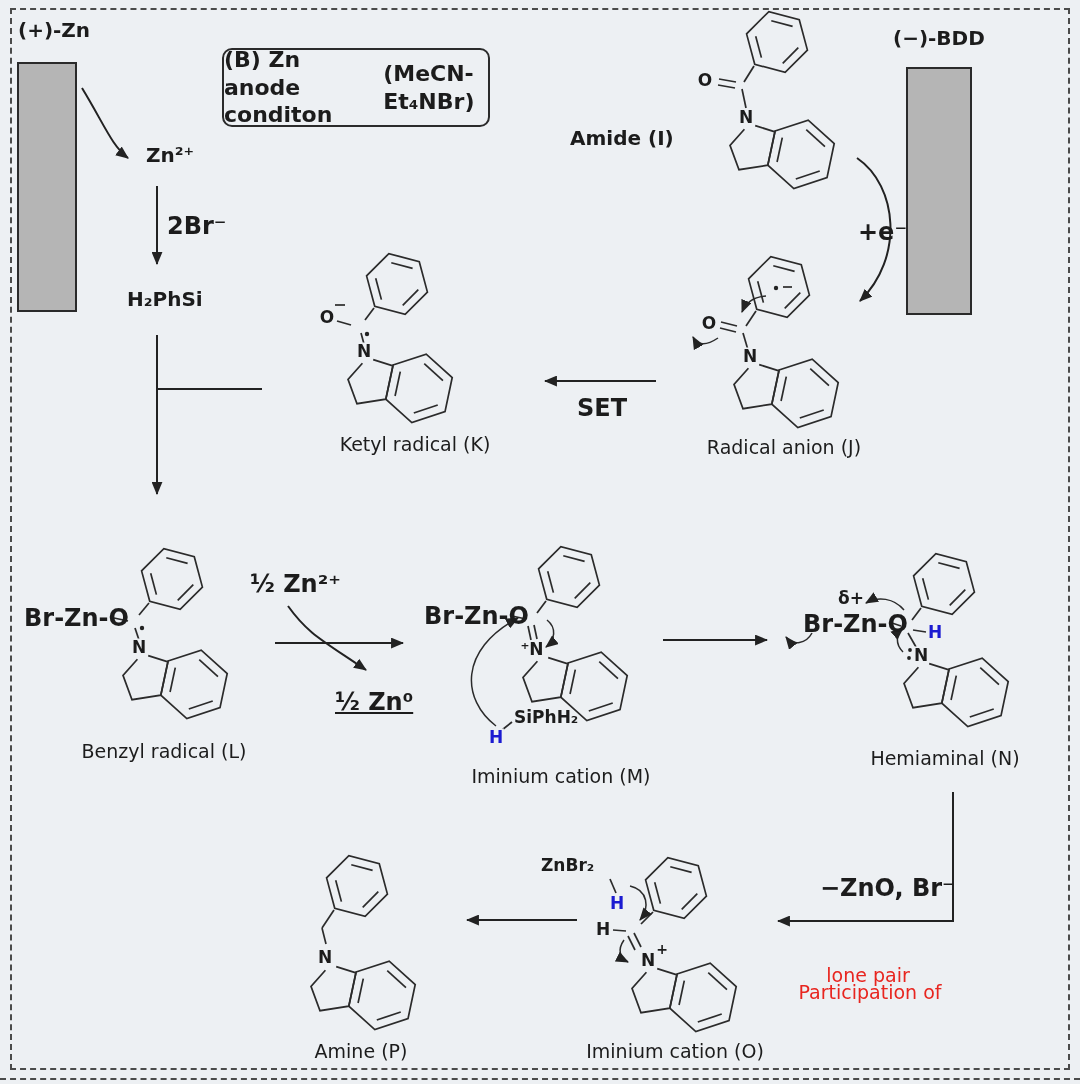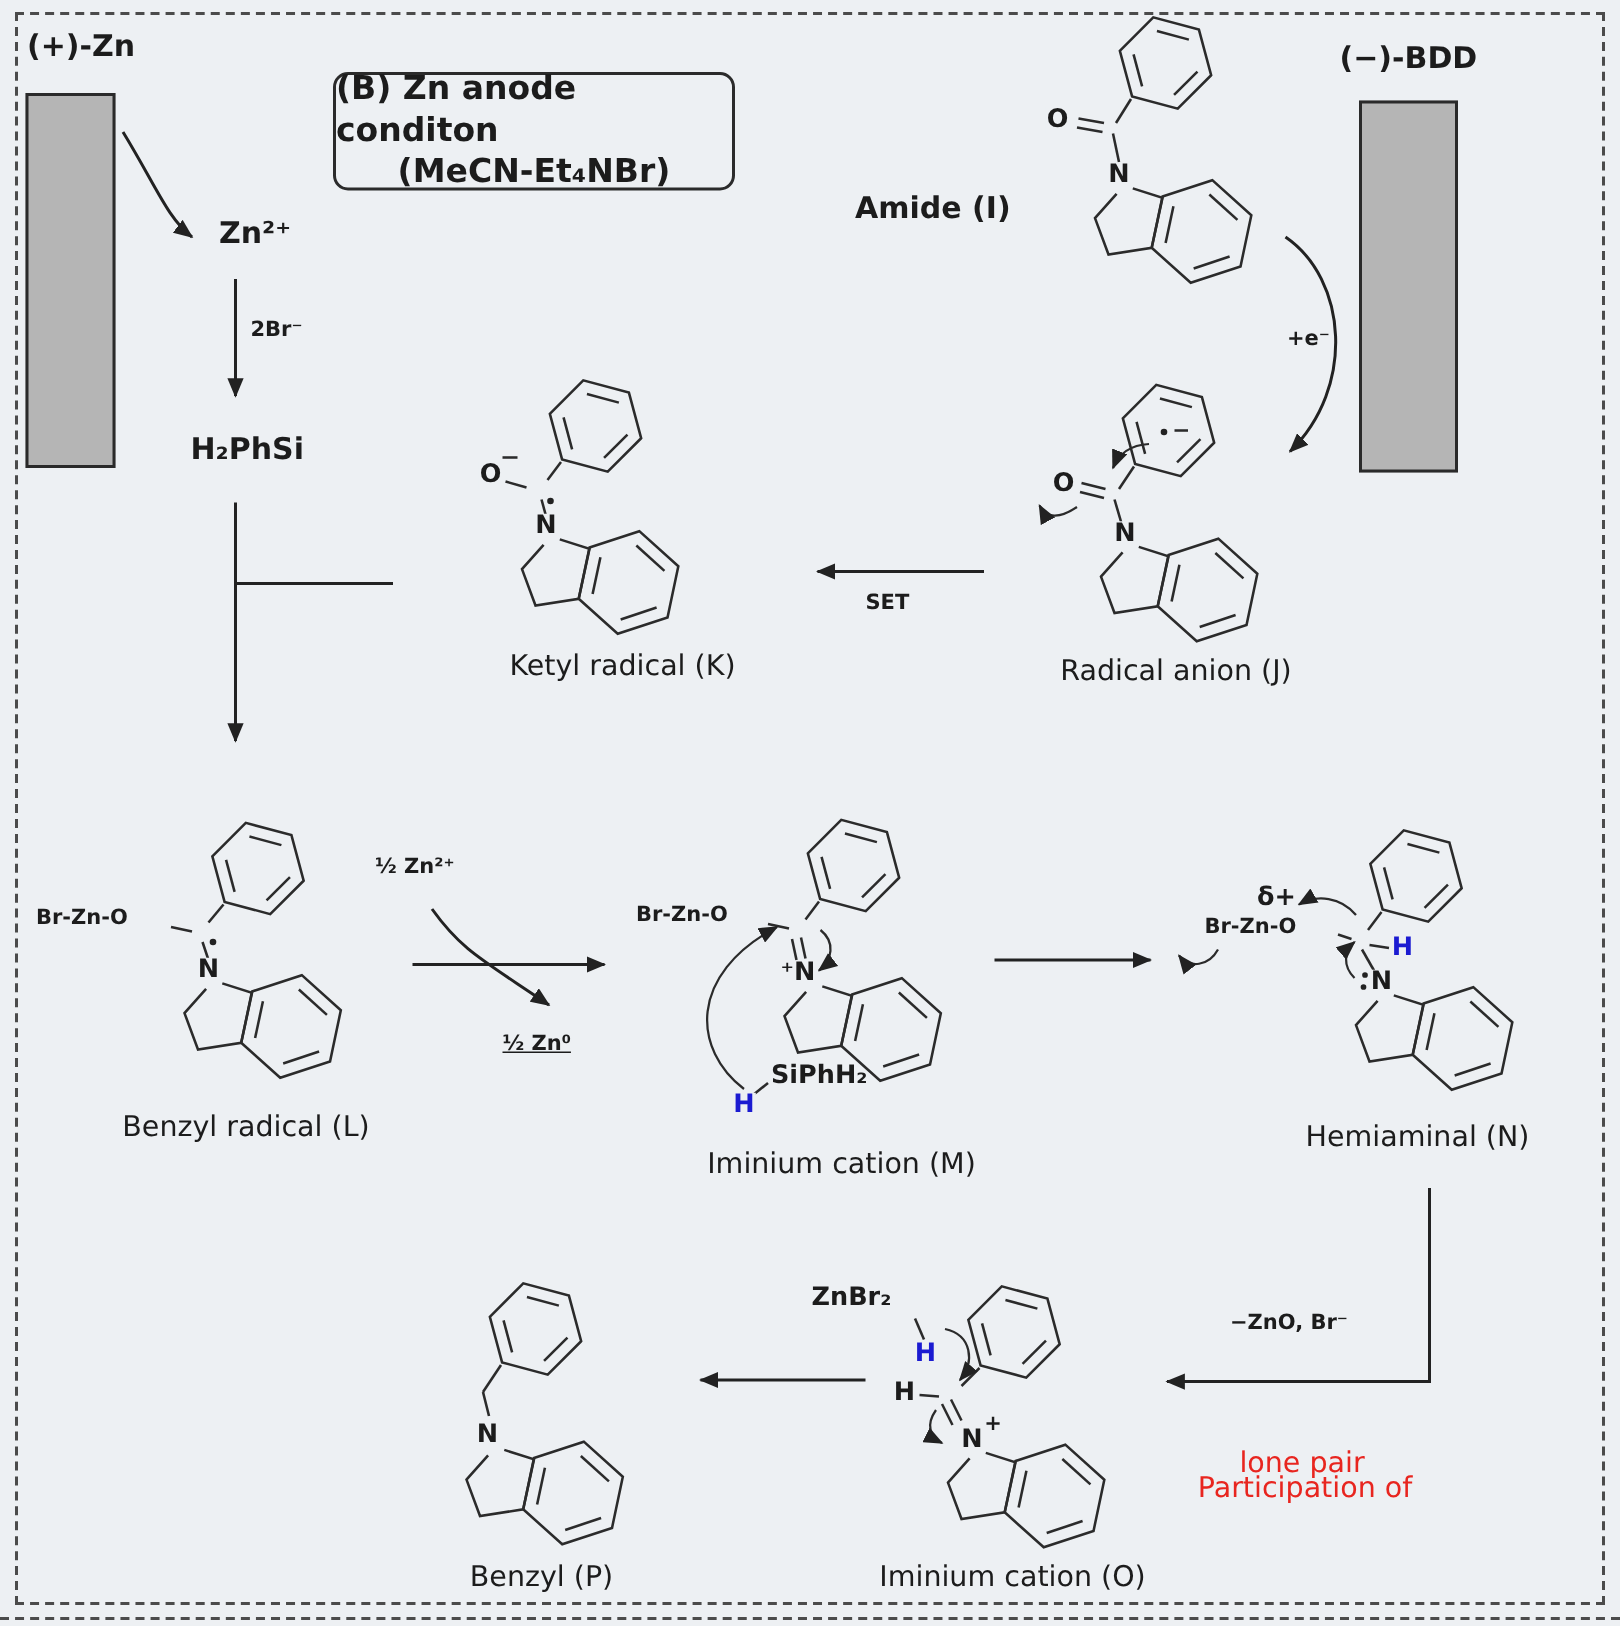--- a/index.html
+++ b/index.html
@@ -9,34 +9,34 @@
     --electrode-fill:#b5b5b5;
     --ink:#1c1c1c;
   }
   html,body{margin:0;padding:0;background:#fff;}
   #canvas{
     position:relative;width:1080px;height:1084px;overflow:hidden;
     background:var(--background);
     font-family:"DejaVu Sans","Liberation Sans",sans-serif;
     color:var(--ink);
   }
-  .lbl{position:absolute;font-weight:bold;white-space:nowrap;font-size:14px;}
+  .lbl{position:absolute;font-weight:bold;white-space:nowrap;font-size:24px;}
   .sm{font-size:17px;}
   .lg{font-size:20px;}
   .atom{position:absolute;font-weight:bold;font-size:17px;transform:translate(-50%,-50%);white-space:nowrap;background:var(--background);padding:0 1px;line-height:1;}
   .cname{position:absolute;font-weight:normal;font-size:19px;transform:translateX(-50%);white-space:nowrap;}
   .blue{color:var(--accent-blue);}
   .red{color:var(--accent-red);}
   .electrode{position:absolute;background:var(--electrode-fill);border:2px solid #2a2a2a;box-sizing:border-box;}
   #border-box{position:absolute;left:10px;top:8px;width:1056px;height:1058px;border:2px dashed #4b4b4b;pointer-events:none;}
   #bottom-edge-line{position:absolute;left:0;top:1078px;width:1080px;height:0;border-top:2px dashed #4b4b4b;}
   #title-box{
     position:absolute;left:222px;top:48px;width:268px;height:79px;
     border:2px solid #2b2b2b;border-radius:10px;box-sizing:border-box;
-    display:flex;flex-direction:column;justify-content:center;align-items:center;
+    display:flex;justify-content:center;align-items:center;
     font-weight:bold;font-size:22px;line-height:1.25;
   }
   svg.overlay{position:absolute;left:0;top:0;}
 </style>
 </head>
 <body>
 
 <div id="canvas">
 
   <div id="border-box"></div>
@@ -204,21 +204,21 @@
   <span class="cname" style="left:945px;top:747px;">Hemiaminal (N)</span>
 
   <span class="lbl" style="left:820px;top:874px;">−ZnO, Br⁻</span>
   <span class="cname red" style="left:870px;top:936px;margin-top:45px;">Participation of</span>
   <span class="cname red" style="left:868px;top:964px;">lone pair</span>
 
   <span class="lbl sm" style="left:541px;top:855px;">ZnBr₂</span>
   <span class="atom blue" style="left:617px;top:903px;">H</span>
   <span class="atom" style="left:603px;top:929px;">H</span>
   <span class="cname" style="left:675px;top:1040px;">Iminium cation (O)</span>
-  <span class="cname" style="left:361px;top:1040px;">Benzyl (P)</span>
+  <span class="cname" style="left:361px;top:1040px;">Amine (P)</span>
 
   <span class="atom" style="left:705px;top:80px;">O</span>
   <span class="atom" style="left:746px;top:117px;">N</span>
 
   <span class="atom" style="left:709px;top:323px;">O</span>
   <span class="atom" style="left:750px;top:356px;">N</span>
 
   <span class="atom" style="left:327px;top:317px;">O</span>
   <span class="atom" style="left:364px;top:351px;">N</span>
 

